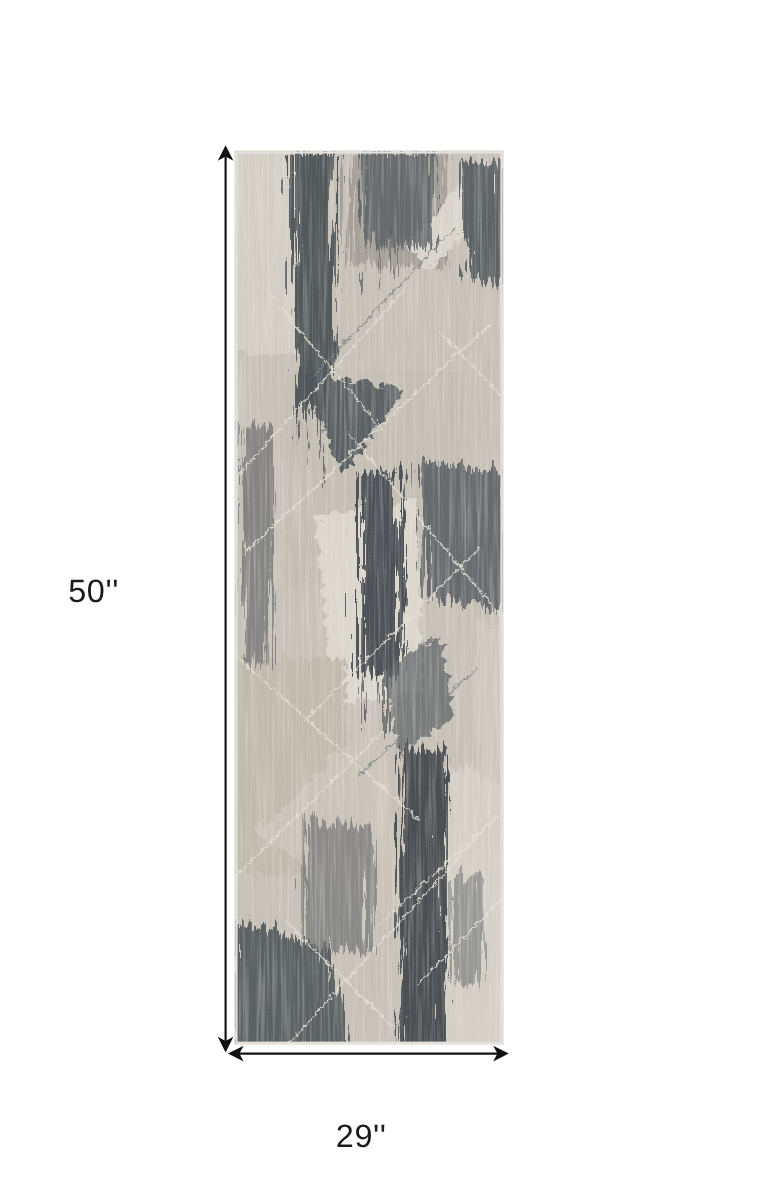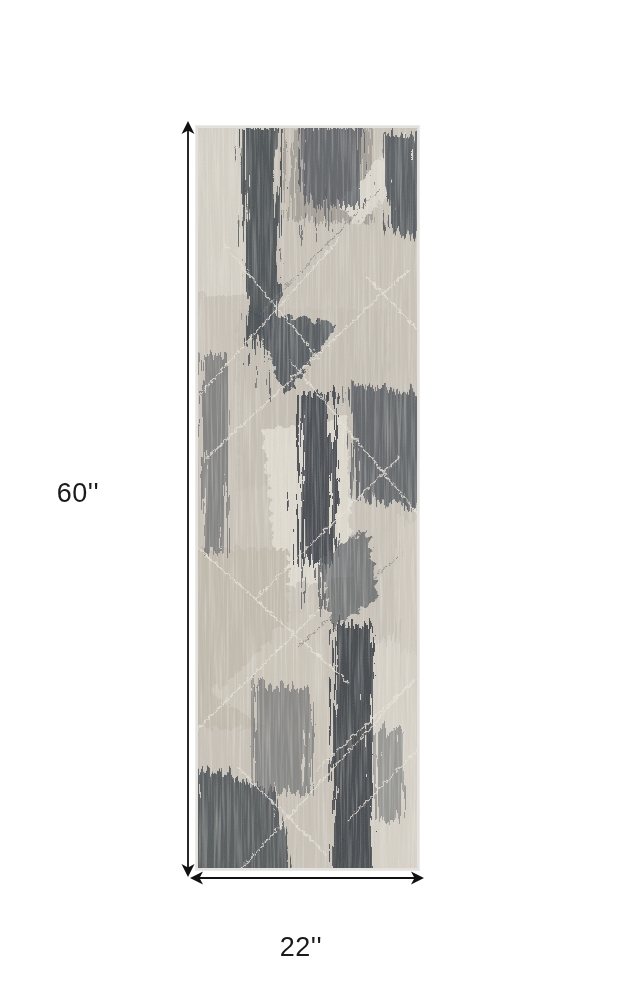--- a/index.html
+++ b/index.html
@@ -169,17 +169,17 @@
     <polygon points="9,1 2.5,14 9,10.5 15.5,14" fill="#111111"></polygon>
     <polygon points="9,757 2.5,744 9,747.5 15.5,744" fill="#111111"></polygon>
   </svg>
 
   <svg class="dim-arrow horizontal" viewBox="0 0 236 18">
     <line x1="6" y1="9" x2="230" y2="9" stroke="#111111" stroke-width="1.8"></line>
     <polygon points="1,9 14,2.5 10.5,9 14,15.5" fill="#111111"></polygon>
     <polygon points="235,9 222,2.5 225.5,9 222,15.5" fill="#111111"></polygon>
   </svg>
 
-  <div class="dim-label height">60''</div>
+  <div class="dim-label height">50''</div>
 
-  <div class="dim-label width">22''</div>
+  <div class="dim-label width">29''</div>
 
 </div>
 
 </body></html>

